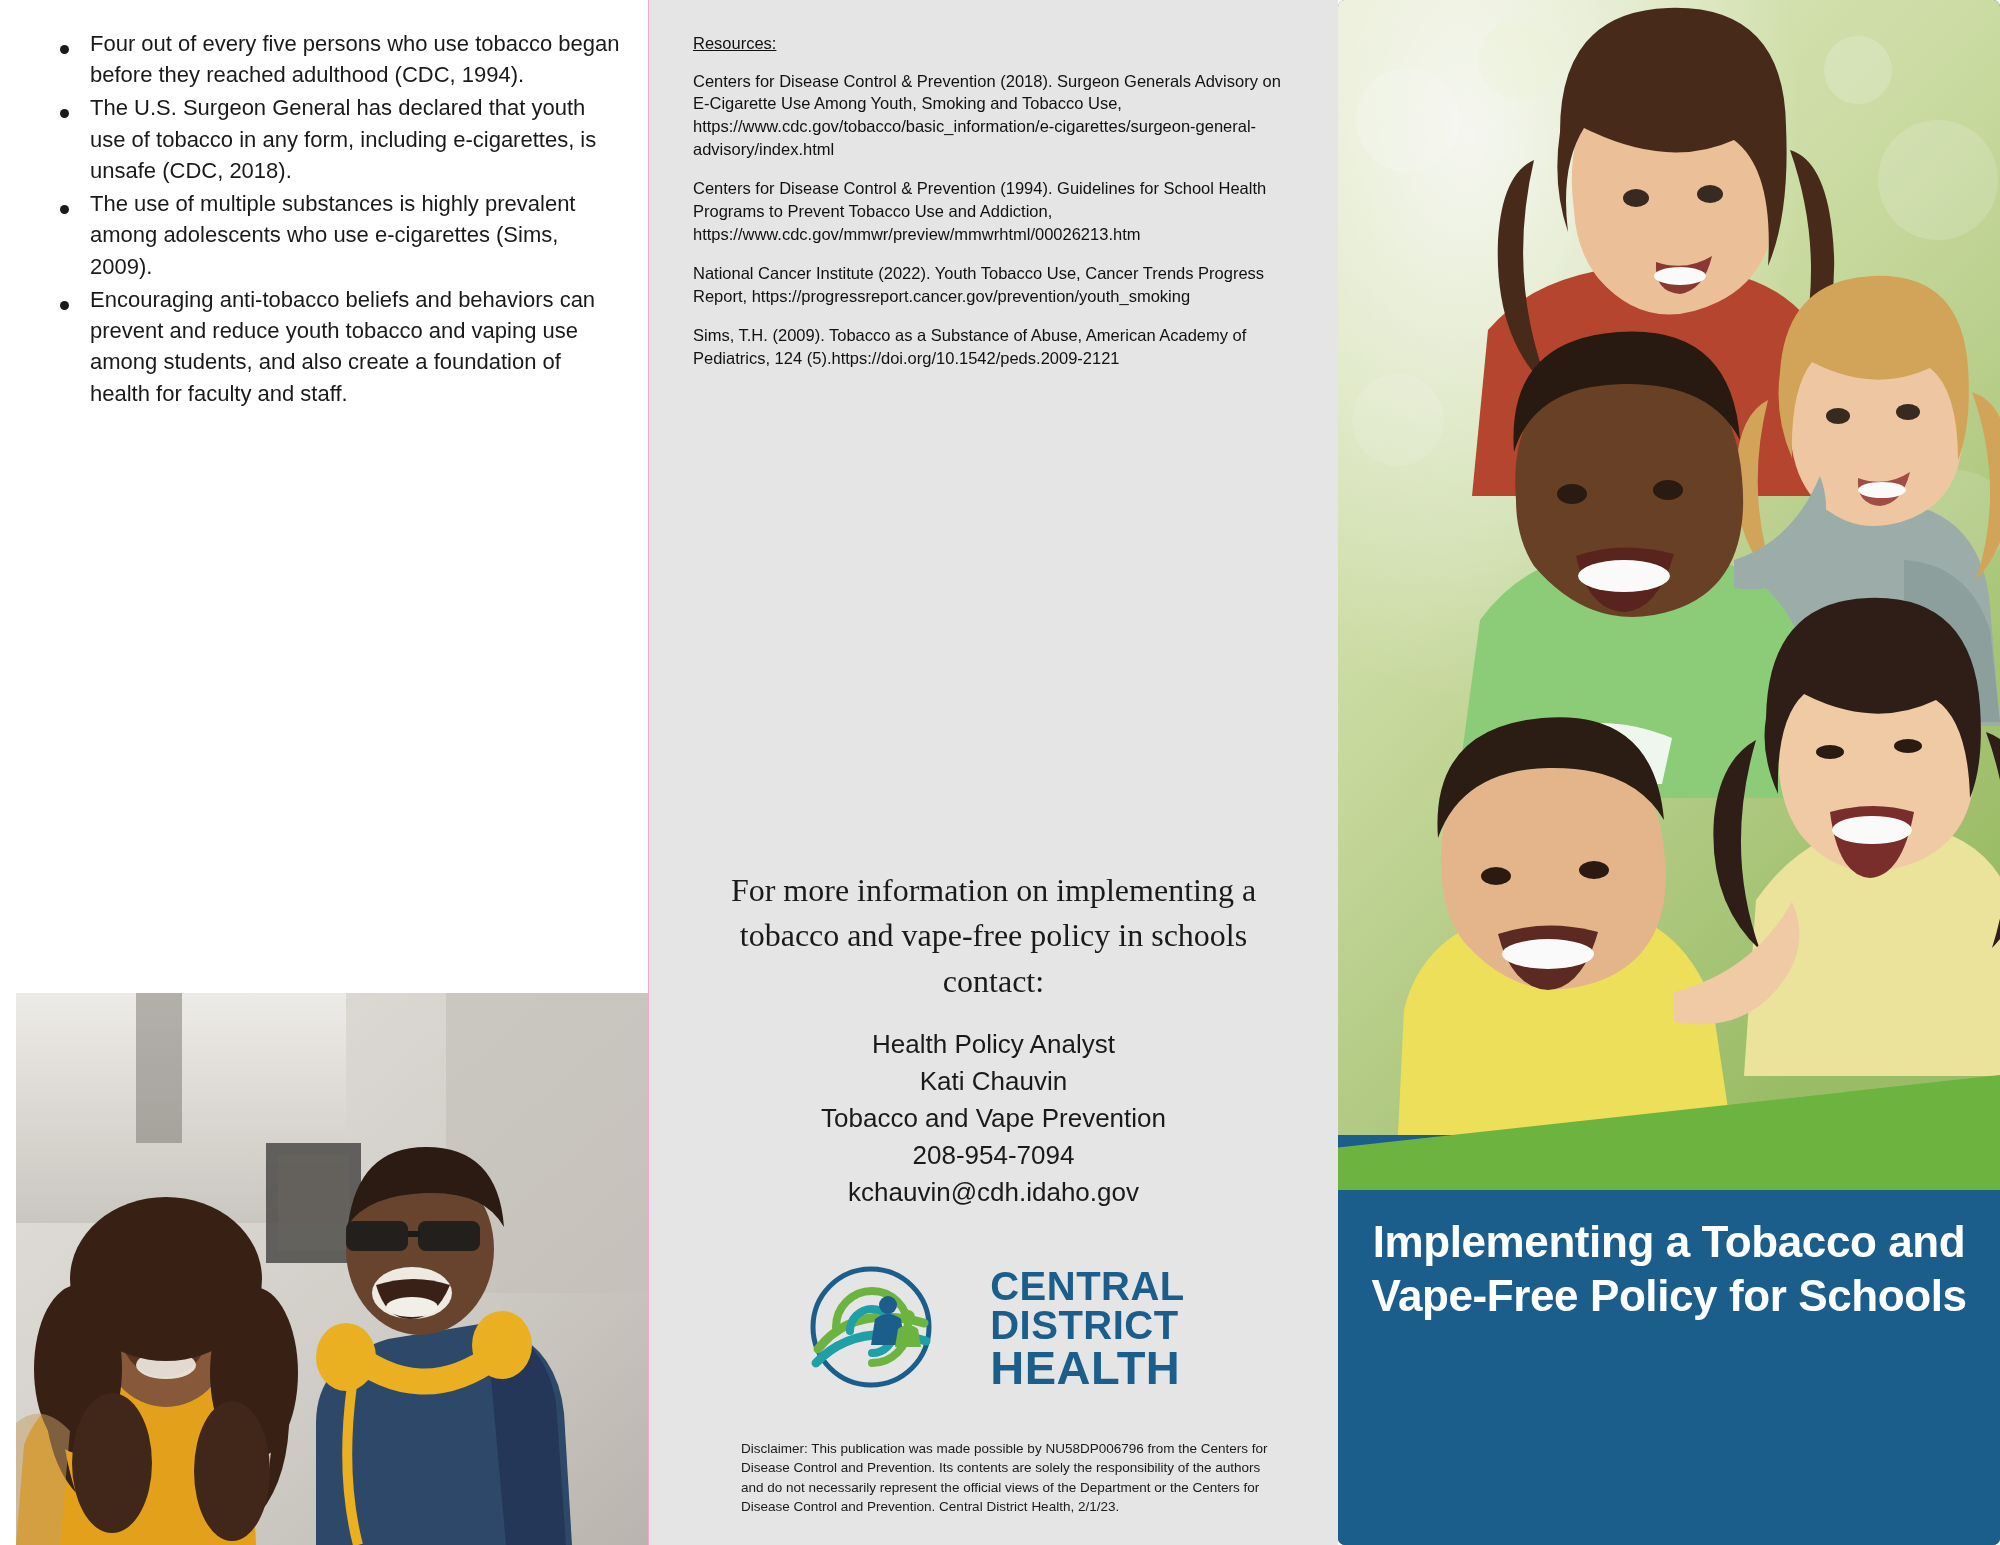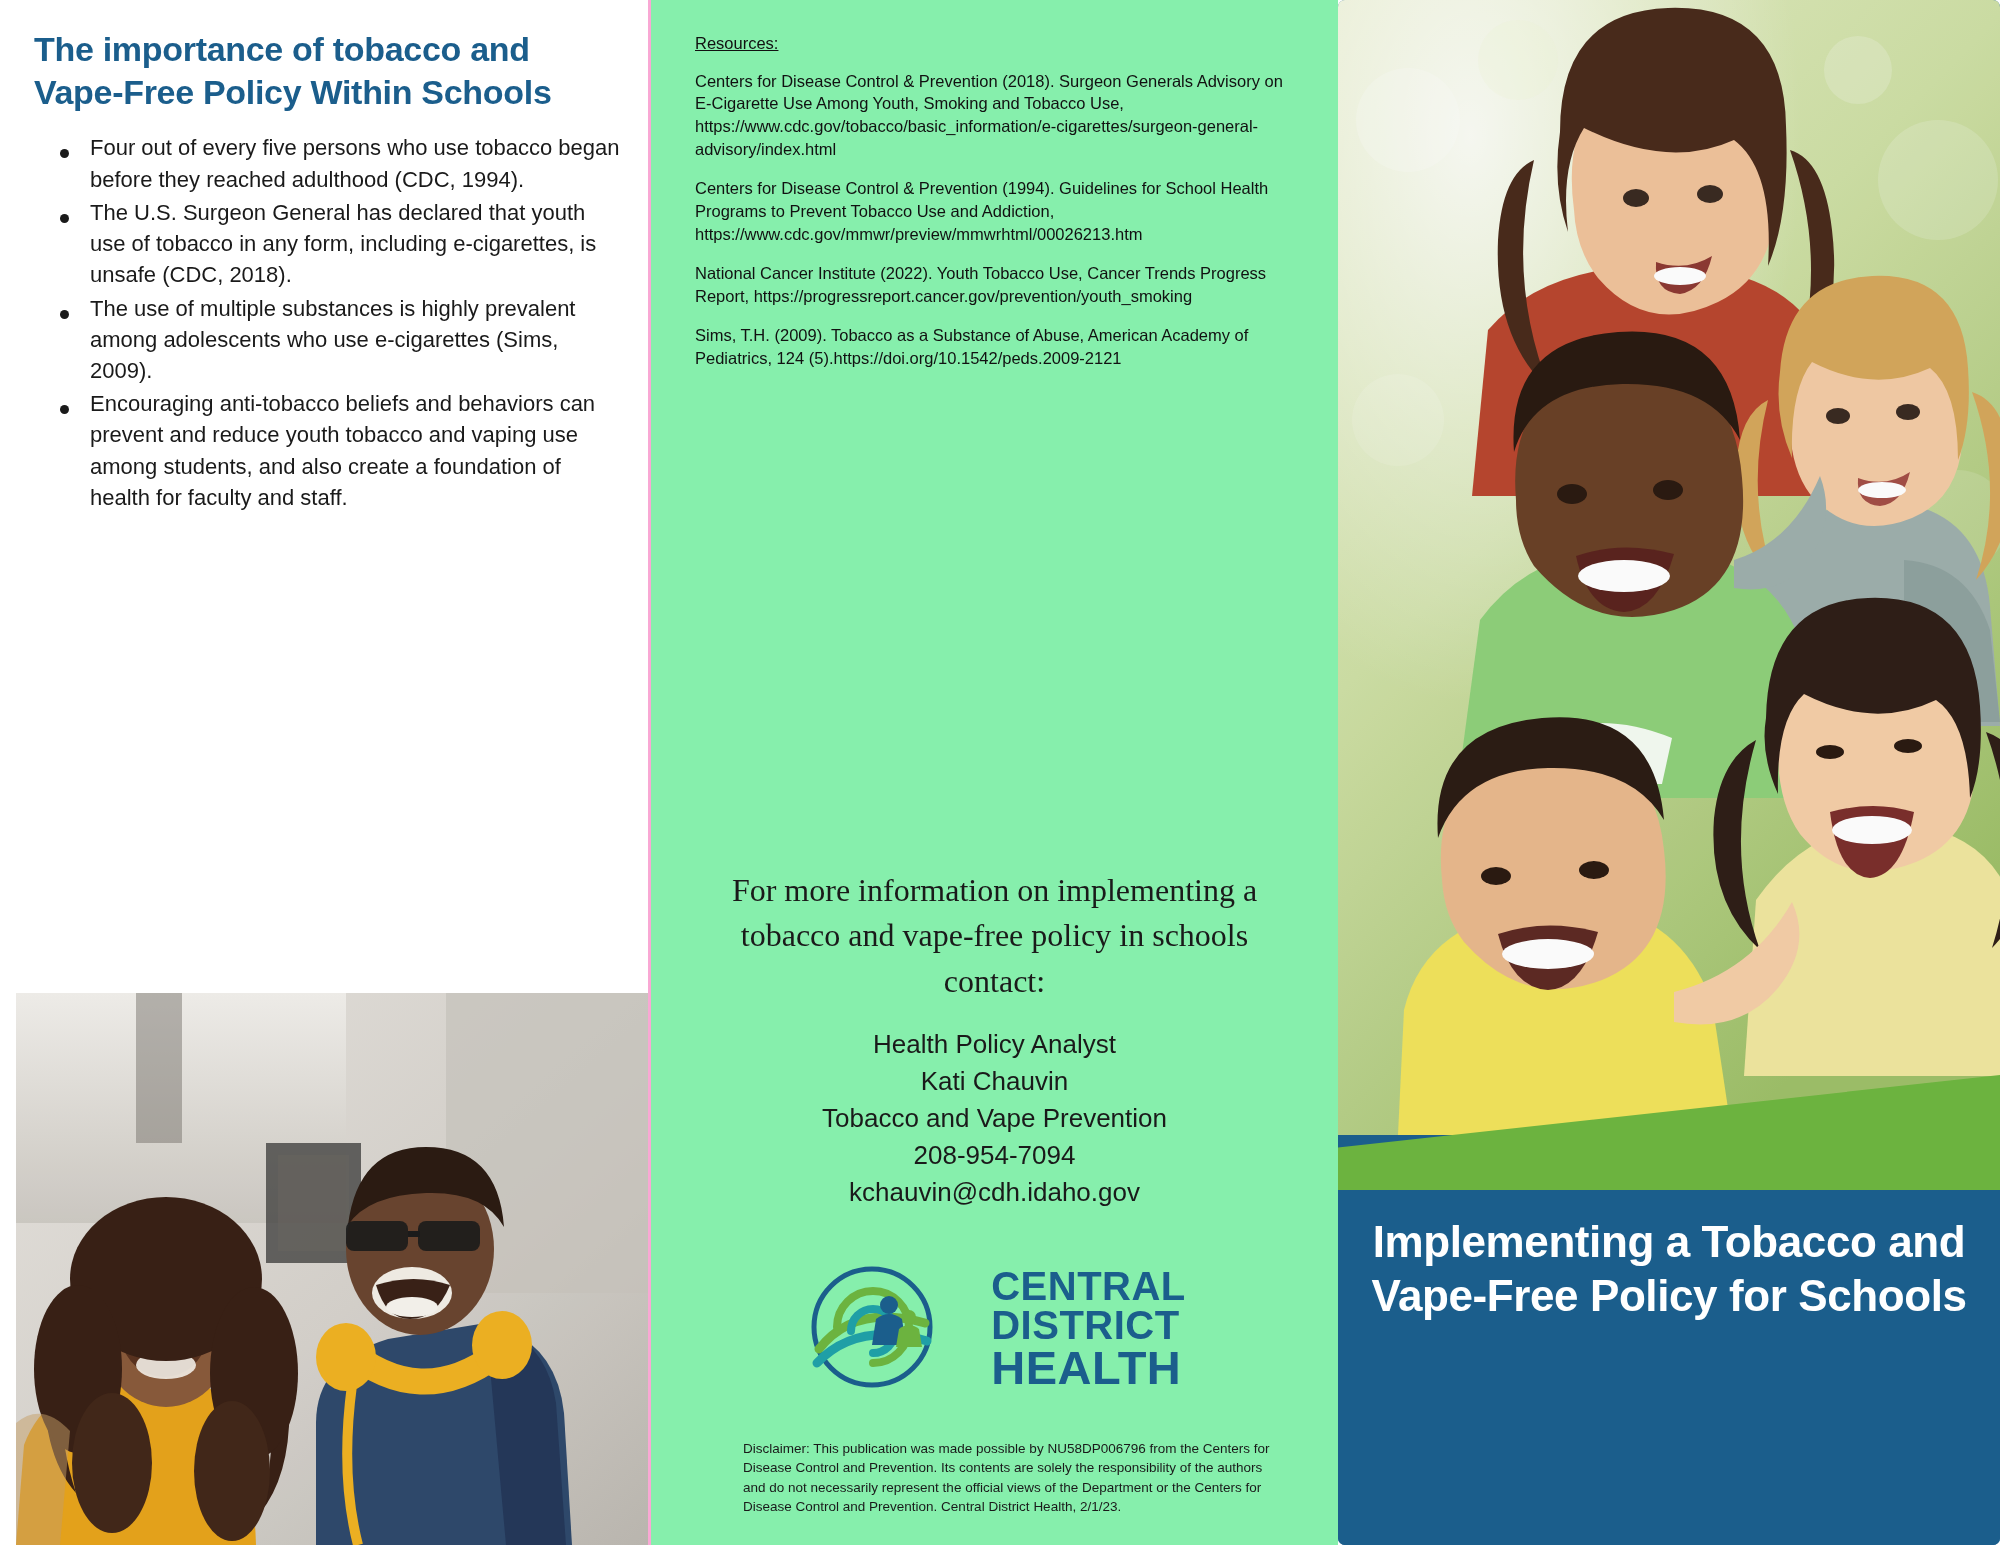--- a/index.html
+++ b/index.html
@@ -73,22 +73,22 @@
   }
   .photo-left svg { display: block; }
 
   
   .panel-mid {
     width: 690px;
     height: 1545px;
     position: relative;
     box-sizing: border-box;
     padding: 34px 44px 0 44px;
-    background: #86efac;
-    border-left: 3px solid #f9a8d4;
+    background: #e5e5e5;
+    border-left: 1px solid #f9a8d4;
   }
   .res-title {
     font-size: 16.5px;
     color: #111;
     text-decoration: underline;
     margin-bottom: 3px;
   }
   .res-item {
     font-size: 16.5px;
     line-height: 1.38;
@@ -195,21 +195,20 @@
     text-align: center;
     letter-spacing: -0.4px;
   }
 </style>
 </head>
 <body>
 
 <div class="brochure">
 
   <section class="panel-left">
-    <h1 class="headline">The importance of tobacco and Vape-Free Policy Within Schools</h1>
 
     <ul class="bullets">
       <li>Four out of every five persons who use tobacco began before they reached adulthood (CDC, 1994).</li>
       <li>The U.S. Surgeon General has declared that youth use of tobacco in any form, including e-cigarettes, is unsafe (CDC, 2018).</li>
       <li>The use of multiple substances is highly prevalent among adolescents who use e-cigarettes (Sims, 2009).</li>
       <li>Encouraging anti-tobacco beliefs and behaviors can prevent and reduce youth tobacco and vaping use among students, and also create a foundation of health for faculty and staff.</li>
     </ul>
 
     <div class="photo-left">
       <svg width="632" height="552" viewBox="0 0 632 552" xmlns="http://www.w3.org/2000/svg">

